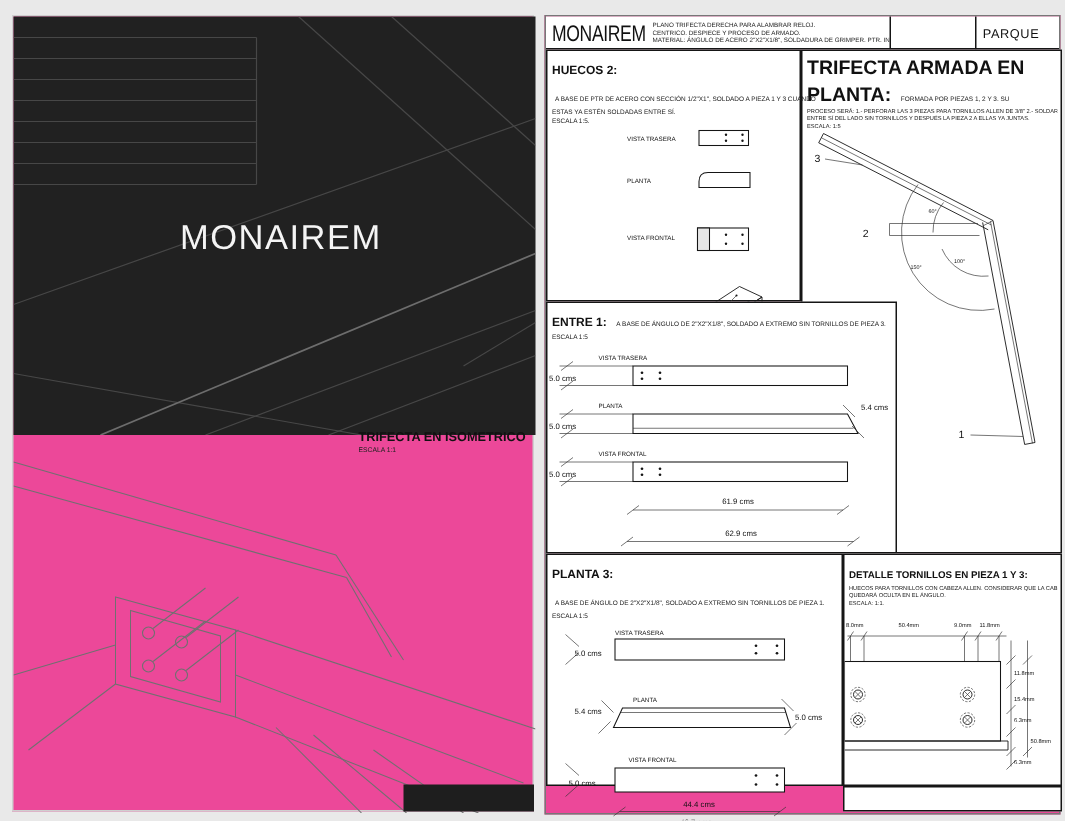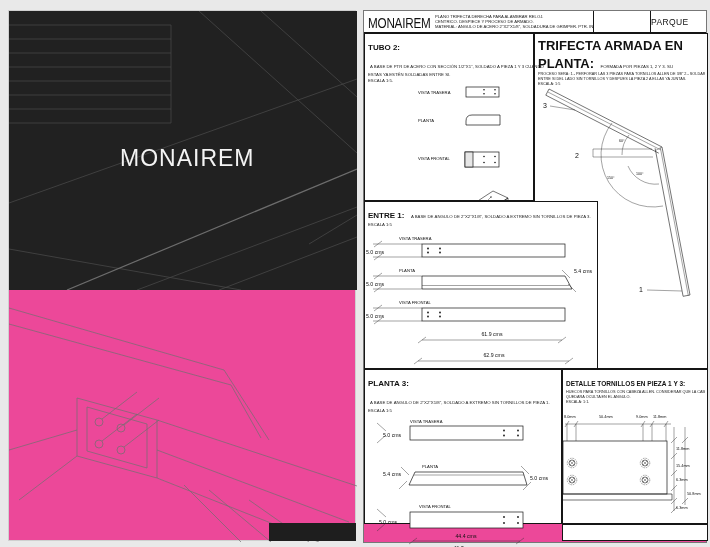--- a/index.html
+++ b/index.html
@@ -17,21 +17,21 @@
 
   #sheet { left:363px; top:10px; width:344px; height:533px; border:1px solid #777; }
   .box { position:absolute; background:#fff; border:0.8px solid #151515; }
   #title-strip { left:0; top:0; width:100%; height:22px; border:none; border-bottom:0.8px solid #151515; }
   .tcell { position:absolute; top:0; height:22px; }
   #brand-cell { left:0; width:70px; }
   #brand { display:inline-block; font-size:15px; letter-spacing:-0.3px; transform:scaleX(0.78); transform-origin:left center; margin:3px 0 0 4px; color:#111; }
   #notes-cell { left:70px; width:159px; padding:2.5px 0 0 1px; }
   .note-line { font-size:4.2px; line-height:1.3; color:#222; white-space:nowrap; overflow:hidden; }
   #empty-cell { left:229px; width:68px; border-left:0.8px solid #151515; }
-  #parque-cell { left:286px; width:47px; border-left:0.8px solid #151515; text-align:left; }
+  #parque-cell { left:286px; width:47px; border-left:0.8px solid #151515; text-align:center; }
   #parque { font-size:8.5px; letter-spacing:0.4px; margin-top:6px; color:#111; }
 
   #box-tri  { left:170px; top:22px;  width:174px; height:336px; }
   #box-p2   { left:0;     top:22px;  width:170px; height:168px; }
   #box-p1   { left:0;     top:190px; width:234px; height:168px; }
   #box-p3   { left:0;     top:358px; width:198px; height:155px; }
   #box-det  { left:198px; top:358px; width:146px; height:155px; }
   #box-foot { left:198px; top:513px; width:146px; height:17px; }
 
   .sec-head { padding:2px 2px 0 3px; }
@@ -82,20 +82,24 @@
           <line class="coverln" x1="0" y1="238" x2="232" y2="279"></line>
           <line x1="58" y1="279" x2="348" y2="158" stroke="#6d6d6d" stroke-width="1.2"></line>
           <line class="coverln" x1="128" y1="279" x2="348" y2="196"></line>
           <line class="coverln" x1="210" y1="279" x2="348" y2="226"></line>
           <line class="coverln" x1="300" y1="233" x2="348" y2="204"></line>
         </g>
       </svg>
       <div id="cover-title">MONAIREM</div>
     </div>
 
+    <div id="iso-caption">
+      <div id="iso-title">TRIFECTA EN ISOMETRICO</div>
+      <div id="iso-scale">ESCALA 1:1</div>
+    </div>
 
     <svg id="iso-drawing" width="348" height="252" viewBox="0 0 348 252">
       <g>
         <line class="wire" x1="0" y1="18" x2="215" y2="80"></line>
         <line class="wire" x1="0" y1="34" x2="222" y2="95"></line>
         <line class="wire" x1="215" y1="80" x2="260" y2="150"></line>
         <line class="wire" x1="222" y1="95" x2="252" y2="148"></line>
         <line class="wire" x1="68" y1="140" x2="0" y2="160"></line>
       </g>
       <g>
@@ -185,21 +189,21 @@
         <g>
           <text class="ang" x="84" y="55">60°</text>
           <text class="ang" x="101" y="88">100°</text>
           <text class="ang" x="72" y="92">150°</text>
         </g>
       </svg>
     </div>
 
     <div class="box" id="box-p2">
       <div class="sec-head">
-        <span class="sec-title">TUBO 2:</span>
+        <span class="sec-title">HUECOS 2:</span>
         <span class="tiny inline">A BASE DE PTR DE ACERO CON SECCIÓN 1/2"X1", SOLDADO A PIEZA 1 Y 3 CUANDO</span>
         <div class="tiny">ESTAS YA ESTÉN SOLDADAS ENTRE SÍ.</div>
         <div class="tiny">ESCALA 1:5.</div>
       </div>
       <svg width="170" height="142" viewBox="0 0 170 142">
         <g>
           <text class="lbl" x="53" y="11">VISTA TRASERA</text>
           <rect class="shape" x="101" y="4" width="33" height="10"></rect>
           <circle class="dot" cx="119" cy="6.8" r="0.8"></circle>
             <circle class="dot" cx="119" cy="10.8" r="0.8"></circle>

